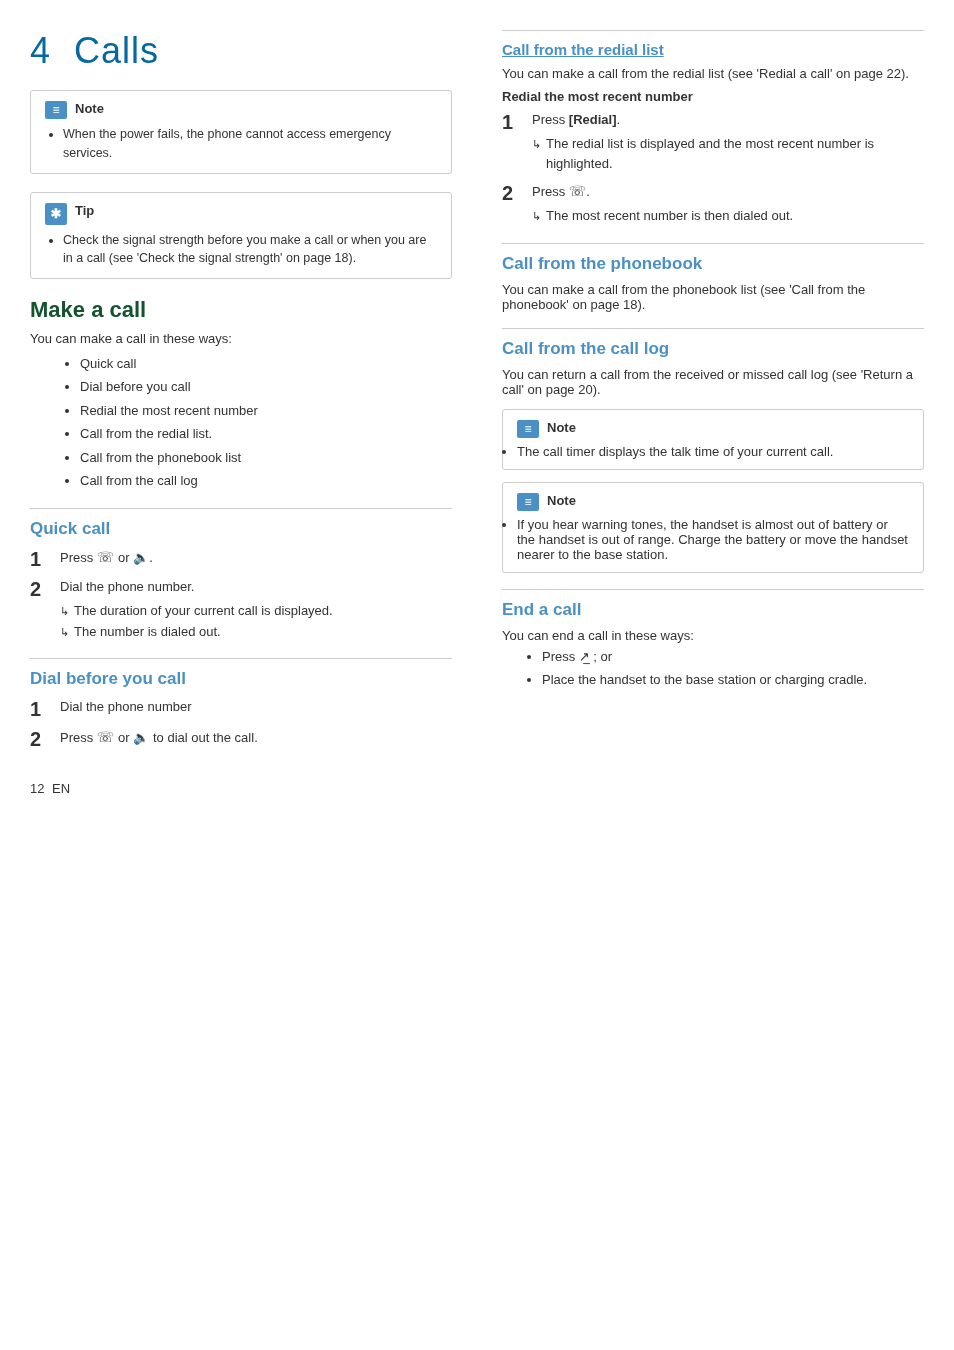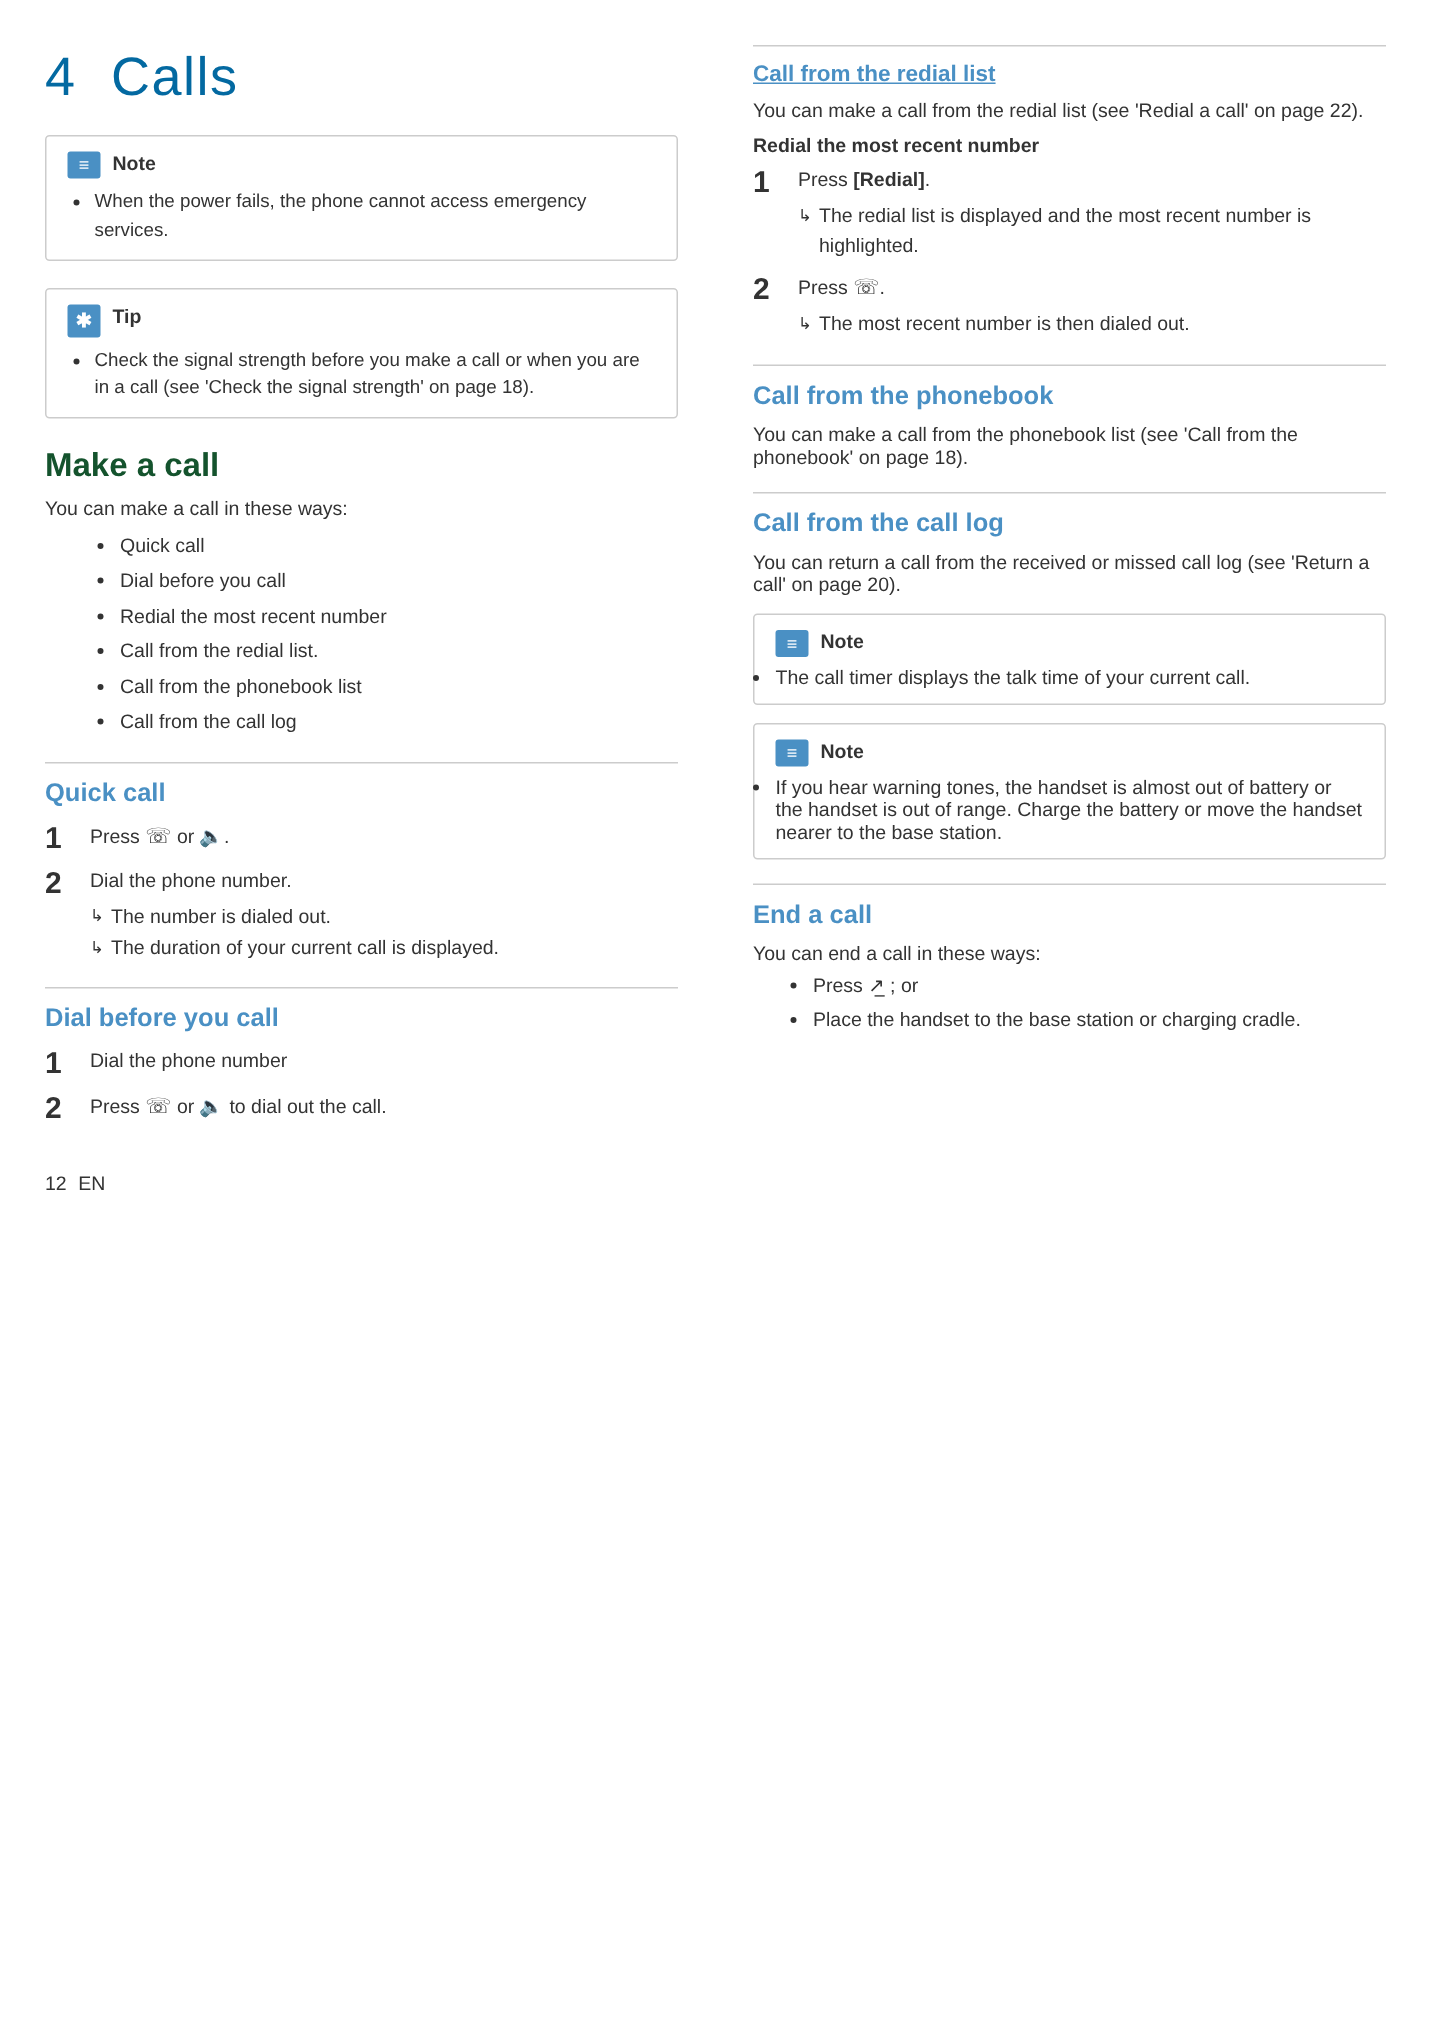--- a/index.html
+++ b/index.html
@@ -260,22 +260,22 @@
       <span class="step-num">1</span>
       <div class="step-content">
         Press <span style="font-size:14px;">☏</span> or <span style="font-size:13px;">🔈</span>.
       </div>
     </div>
     <div class="step">
       <span class="step-num">2</span>
       <div class="step-content">
         <span>Dial the phone number.</span>
         <ul class="sub-bullet">
+          <li>The duration of your current call is displayed.</li>
           <li>The number is dialed out.</li>
-          <li>The duration of your current call is displayed.</li>
         </ul>
       </div>
     </div>
 
     <div class="section-title">Dial before you call</div>
     <div class="step">
       <span class="step-num">1</span>
       <div class="step-content">
         <span>Dial the phone number</span>
       </div>

